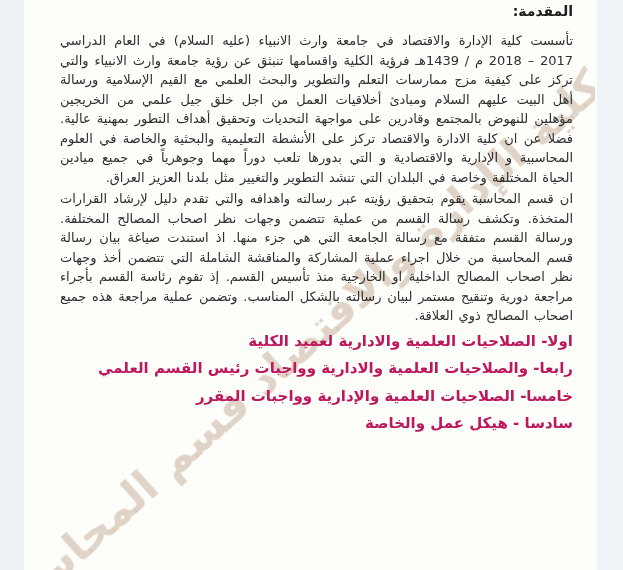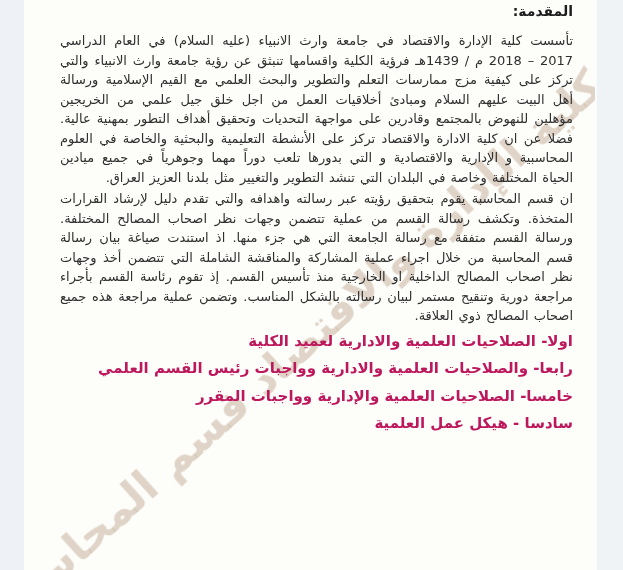--- a/index.html
+++ b/index.html
@@ -85,17 +85,17 @@
   <div class="content">
     <h1 class="heading">المقدمة:</h1>
 
     <p class="para">تأسست كلية الإدارة والاقتصاد في جامعة وارث الانبياء (عليه السلام) في العام الدراسي 2017 – 2018 م / 1439هـ فرؤية الكلية واقسامها تنبثق عن رؤية جامعة وارث الانبياء والتي تركز على كيفية مزج ممارسات التعلم والتطوير والبحث العلمي مع القيم الإسلامية ورسالة أهل البيت عليهم السلام ومبادئ أخلاقيات العمل من اجل خلق جيل علمي من الخريجين مؤهلين للنهوض بالمجتمع وقادرين على مواجهة التحديات وتحقيق أهداف التطور بمهنية عالية. فضلا عن ان كلية الادارة والاقتصاد تركز على الأنشطة التعليمية والبحثية والخاصة في العلوم المحاسبية و الإدارية والاقتصادية و التي بدورها تلعب دوراً مهما وجوهرياً في جميع ميادين الحياة المختلفة وخاصة في البلدان التي تنشد التطوير والتغيير مثل بلدنا العزيز العراق.</p>
     <p class="para">ان قسم المحاسبة يقوم بتحقيق رؤيته عبر رسالته واهدافه والتي تقدم دليل لإرشاد القرارات المتخذة. وتكشف رسالة القسم من عملية تتضمن وجهات نظر اصحاب المصالح المختلفة. ورسالة القسم متفقة مع رسالة الجامعة التي هي جزء منها. اذ استندت صياغة بيان رسالة قسم المحاسبة من خلال اجراء عملية المشاركة والمناقشة الشاملة التي تتضمن أخذ وجهات نظر اصحاب المصالح الداخلية او الخارجية منذ تأسيس القسم. إذ تقوم رئاسة القسم بأجراء مراجعة دورية وتنقيح مستمر لبيان رسالته بالشكل المناسب. وتضمن عملية مراجعة هذه جميع اصحاب المصالح ذوي العلاقة.</p>
 
     <div class="list">
       <div class="list-item">اولا- الصلاحيات العلمية والادارية لعميد الكلية</div>
       <div class="list-item">رابعا- والصلاحيات العلمية والادارية وواجبات رئيس القسم العلمي</div>
       <div class="list-item">خامسا- الصلاحيات العلمية والإدارية وواجبات المقرر</div>
-      <div class="list-item">سادسا - هيكل عمل العلمية</div>
+      <div class="list-item">سادسا - هيكل عمل والخاصة</div>
 
     </div>
   </div>
 </div>
 
 </body></html>

